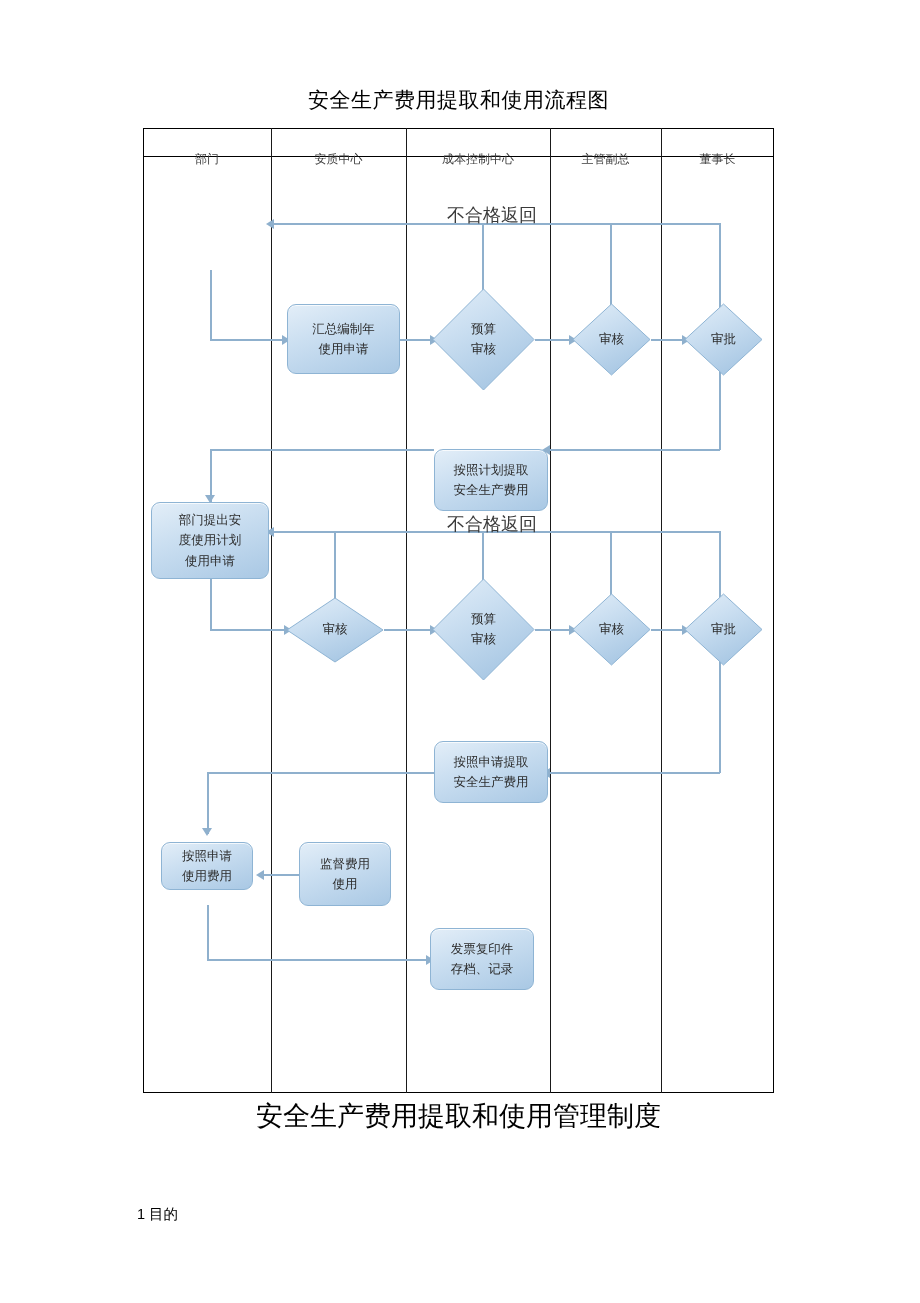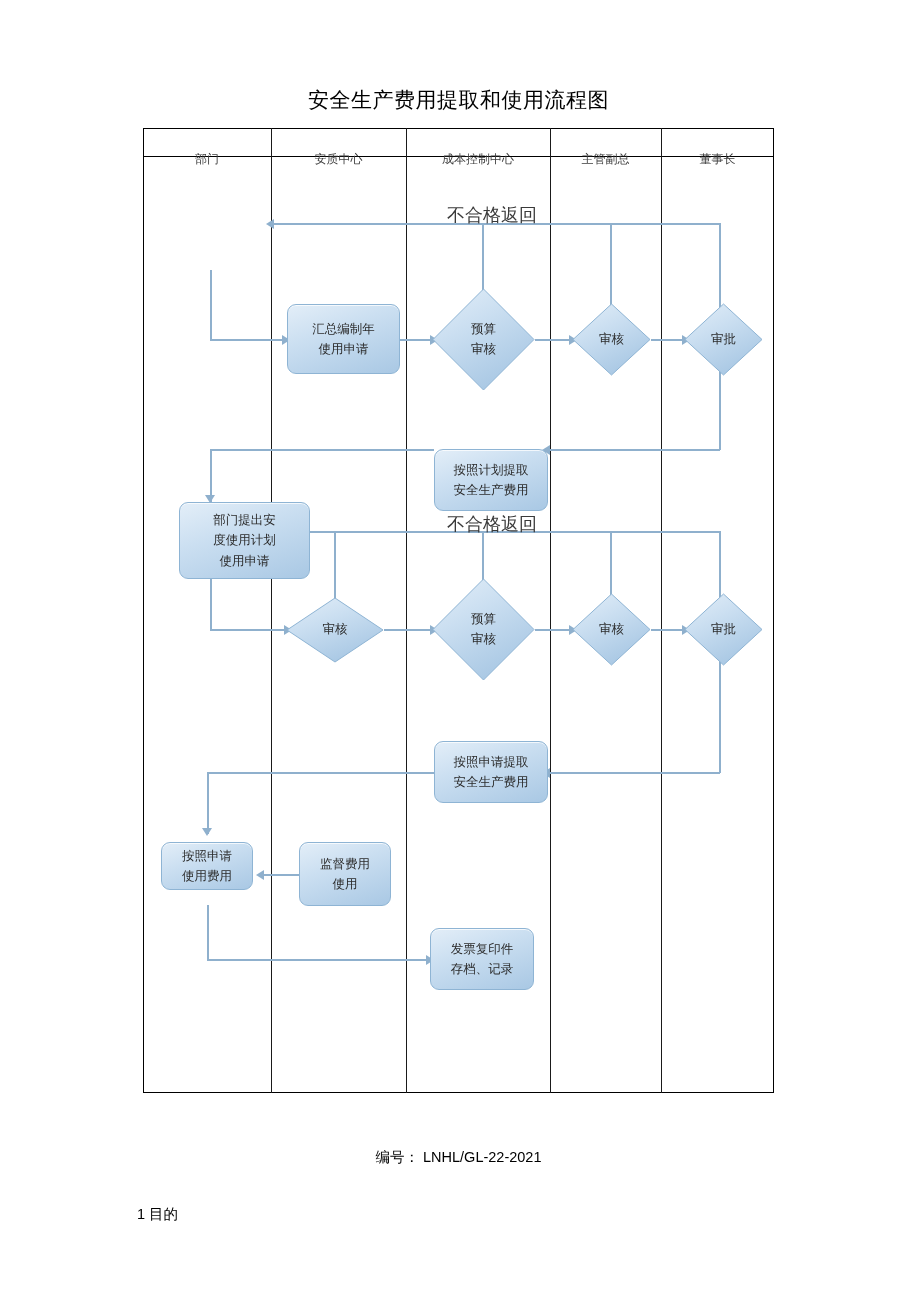--- a/index.html
+++ b/index.html
@@ -316,21 +316,21 @@
     <div class="diamond-text">
       <span>审批</span>
     </div>
   </div>
 
   <div class="node proc" style="left:434px; top:418px; width:114px; height:62px;margin-top:31px;">
     <span>按照计划提取</span>
     <span>安全生产费用</span>
   </div>
 
-  <div class="node proc" style="left:151px; top:502px; width:131px; height:77px;margin-left:28px;">
+  <div class="node proc" style="left:151px; top:502px; width:118px; height:77px;">
     <span>部门提出安</span>
     <span>度使用计划</span>
     <span>使用申请</span>
   </div>
 
   <div class="diamond-wrap" style="left:286px; top:597px; width:98px; height:66px;">
     <svg width="98" height="66" viewBox="0 0 98 66">
       <defs>
         <linearGradient id="gd4" x1="0" y1="0" x2="0.55" y2="1">
           <stop offset="0%" stop-color="#e3eef8"></stop>
@@ -407,16 +407,16 @@
   <div class="node proc" style="left:299px; top:842px; width:92px; height:64px;">
     <span>监督费用</span>
     <span>使用</span>
   </div>
 
   <div class="node proc" style="left:430px; top:928px; width:104px; height:62px;">
     <span>发票复印件</span>
     <span>存档、记录</span>
   </div>
 
-  <div class="doc-code">编号： LNHL/GL-22-2021</div>
+  <div class="doc-title">安全生产费用提取和使用管理制度</div>
   <div class="doc-section">1 目的</div>
 
 </div>
 
 </body></html>

